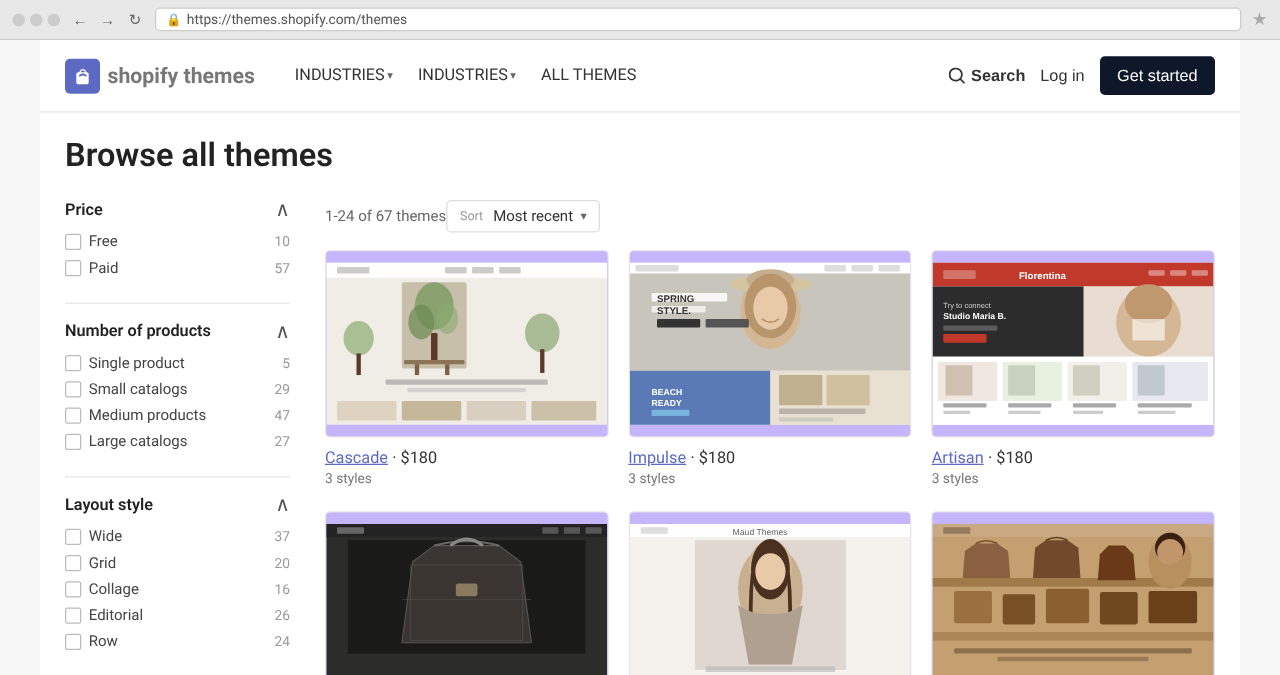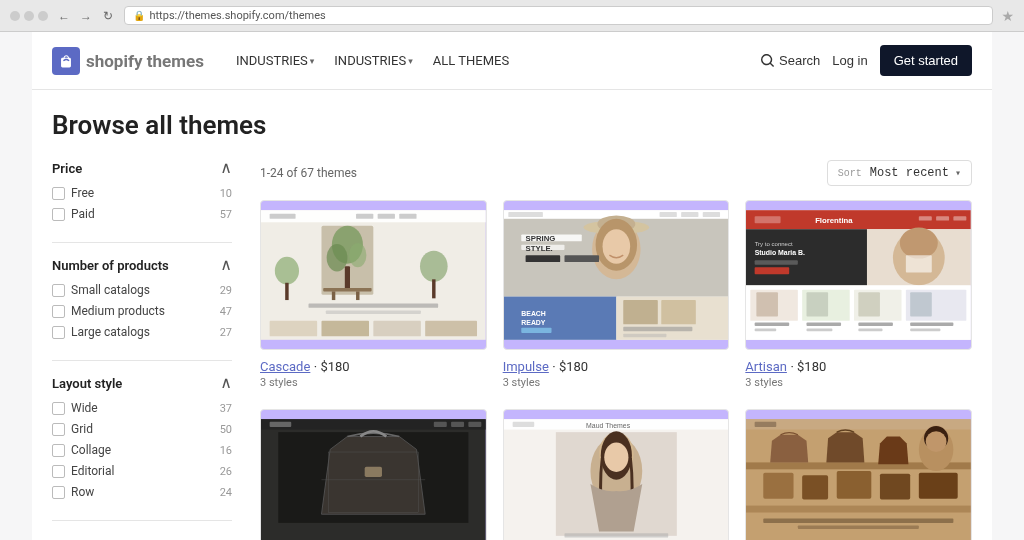--- a/index.html
+++ b/index.html
@@ -22,21 +22,21 @@
     .logo { display: flex; align-items: center; gap: 6px; font-weight: 700; font-size: 18px; color: #222; text-decoration: none; }
     .logo-icon { background: #5c6ac4; width: 28px; height: 28px; border-radius: 4px; display: flex; align-items: center; justify-content: center; }
     .logo-icon svg { width: 18px; height: 18px; }
     .logo-text { font-size: 17px; font-weight: 600; }
     .logo-text span { font-weight: 700; color: #777; }
     .nav-links { display: flex; gap: 4px; align-items: center; }
     .nav-link { font-size: 13px; color: #333; text-decoration: none; padding: 4px 8px; display: flex; align-items: center; gap: 2px; cursor: pointer; }
     .chevron { font-size: 9px; color: #666; }
     .nav-spacer { flex: 1; }
     .nav-actions { display: flex; align-items: center; gap: 12px; }
-    .search-btn { display: flex; align-items: center; gap: 4px; font-size: 13px; color: #333; cursor: pointer; background: none; border: none; }
+    .search-btn { display: flex; align-items: center; gap: 4px; font-size: 13px; color: #333; cursor: pointer; background: none; border: none; font-weight: bold; }
     .login-btn { font-size: 13px; color: #333; cursor: pointer; background: none; border: none; }
     .get-started-btn { background: #0f172a; color: white; border: none; padding: 8px 14px; border-radius: 4px; font-size: 13px; font-weight: 500; cursor: pointer; }
 
     
     .main { padding: 20px 20px 0 20px; }
     .page-title { font-size: 26px; font-weight: 600; color: #222; margin-bottom: 20px; }
 
     
     .content-layout { display: flex; gap: 28px; }
 
@@ -47,23 +47,23 @@
     .filter-header { display: flex; justify-content: space-between; align-items: center; cursor: pointer; margin-bottom: 10px; }
     .filter-header-label { font-size: 13px; font-weight: 600; color: #222; }
     .filter-toggle { font-size: 16px; color: #555; line-height: 1; }
     .filter-item { display: flex; align-items: center; gap: 6px; margin-bottom: 7px; cursor: pointer; }
     .filter-checkbox { width: 13px; height: 13px; border: 1px solid #bbb; border-radius: 2px; flex-shrink: 0; background: white; }
     .filter-label { font-size: 12px; color: #444; flex: 1; }
     .filter-count { font-size: 11px; color: #999; }
 
     
     .main-content { flex: 1; }
-    .results-bar { display: flex; justify-content: space-between; align-items: center; margin-bottom: 14px; }
+    .results-bar { display: flex; justify-content: flex-start; align-items: center; margin-bottom: 14px; }
     .results-count { font-size: 12px; color: #666; }
-    .sort-dropdown { display: flex; align-items: center; gap: 6px; border: 1px solid #ddd; border-radius: 4px; padding: 5px 10px; font-size: 12px; color: #333; cursor: pointer; background: white; font-family: Liberation Mono, monospace; }
+    .sort-dropdown { display: flex; align-items: center; gap: 6px; border: 1px solid #ddd; border-radius: 4px; padding: 5px 10px; font-size: 12px; color: #333; cursor: pointer; background: white; }
     .sort-label { font-size: 10px; color: #999; margin-right: 2px; }
     .sort-chevron { font-size: 10px; color: #666; }
 
     
     .theme-grid { display: grid; grid-template-columns: repeat(3, 1fr); gap: 16px; }
     .theme-card { cursor: pointer; }
     .theme-preview { width: 100%; height: 150px; border: 1px solid #e5e5e5; border-radius: 4px; overflow: hidden; background: #c4b5fd; position: relative; }
     .theme-info { padding: 8px 0 4px; }
     .theme-name { font-size: 13px; color: #5c6ac4; text-decoration: underline; display: inline; }
     .theme-price { font-size: 13px; color: #333; }
@@ -161,20 +161,25 @@
           </div>
         </div>
 
         <div class="filter-section">
           <div class="filter-header">
             <span class="filter-header-label">Number of products</span>
             <span class="filter-toggle">∧</span>
           </div>
           <div class="filter-item">
             <div class="filter-checkbox"></div>
+            <span class="filter-label">Single product</span>
+            <span class="filter-count">5</span>
+          </div>
+          <div class="filter-item">
+            <div class="filter-checkbox"></div>
             <span class="filter-label">Small catalogs</span>
             <span class="filter-count">29</span>
           </div>
           <div class="filter-item">
             <div class="filter-checkbox"></div>
             <span class="filter-label">Medium products</span>
             <span class="filter-count">47</span>
           </div>
           <div class="filter-item">
             <div class="filter-checkbox"></div>
@@ -189,21 +194,21 @@
             <span class="filter-toggle">∧</span>
           </div>
           <div class="filter-item">
             <div class="filter-checkbox"></div>
             <span class="filter-label">Wide</span>
             <span class="filter-count">37</span>
           </div>
           <div class="filter-item">
             <div class="filter-checkbox"></div>
             <span class="filter-label">Grid</span>
-            <span class="filter-count">50</span>
+            <span class="filter-count">20</span>
           </div>
           <div class="filter-item">
             <div class="filter-checkbox"></div>
             <span class="filter-label">Collage</span>
             <span class="filter-count">16</span>
           </div>
           <div class="filter-item">
             <div class="filter-checkbox"></div>
             <span class="filter-label">Editorial</span>
             <span class="filter-count">26</span>

